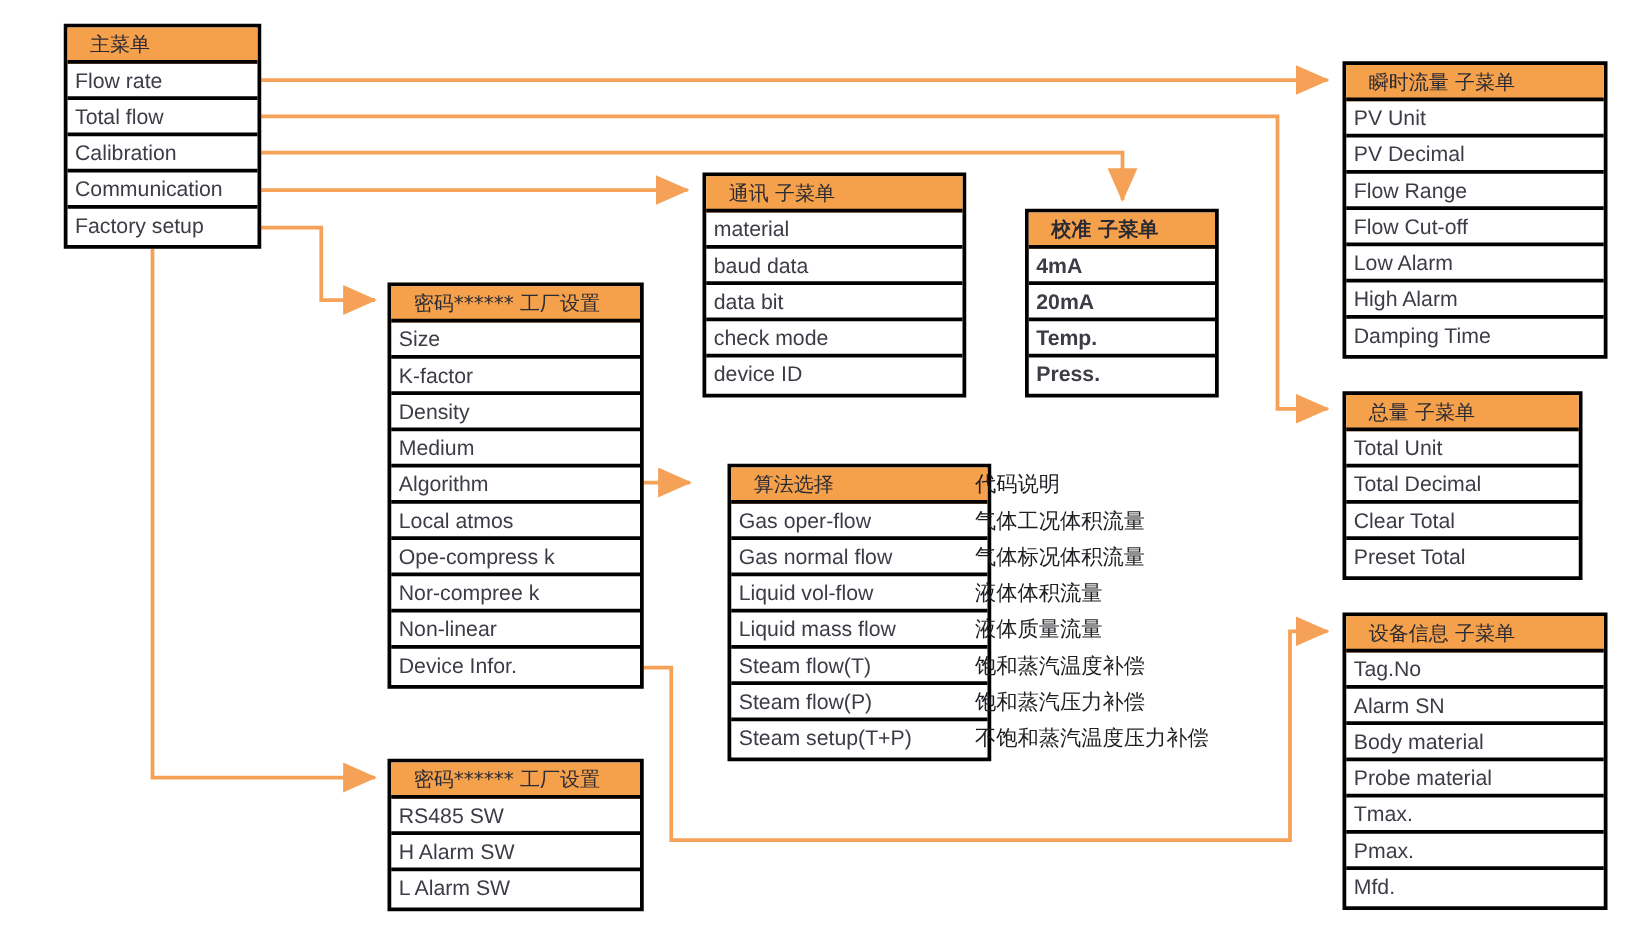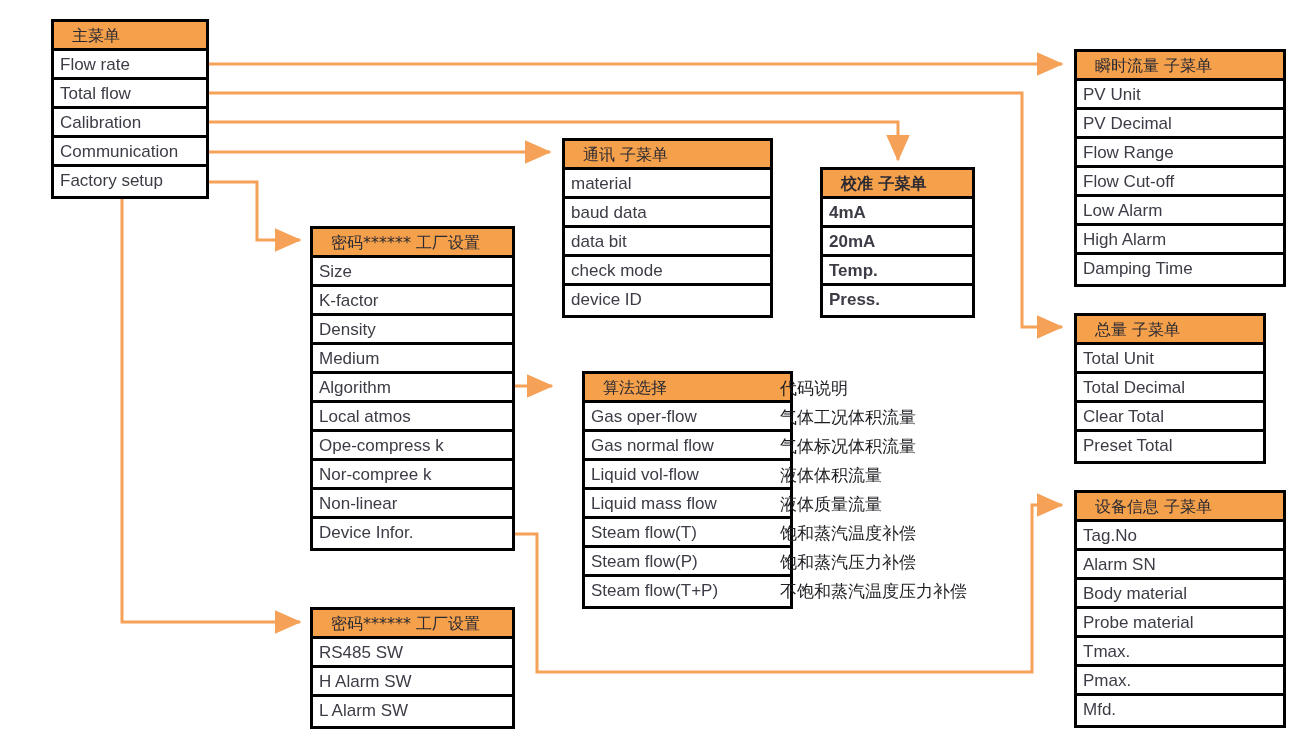--- a/index.html
+++ b/index.html
@@ -143,21 +143,21 @@
   </div>
 
   <div class="box" style="left:582px; top:371px; width:211px;">
     <div class="row header cn">算法选择</div>
     <div class="row">Gas oper-flow</div>
     <div class="row">Gas normal flow</div>
     <div class="row">Liquid vol-flow</div>
     <div class="row">Liquid mass flow</div>
     <div class="row">Steam flow(T)</div>
     <div class="row">Steam flow(P)</div>
-    <div class="row">Steam flow(T+P)</div>
+    <div class="row">Steam setup(T+P)</div>
   </div>
 
   <div class="notes" style="left:780px; top:374px;">
     <div class="note">代码说明</div>
     <div class="note">气体工况体积流量</div>
     <div class="note">气体标况体积流量</div>
     <div class="note">液体体积流量</div>
     <div class="note">液体质量流量</div>
     <div class="note">饱和蒸汽温度补偿</div>
     <div class="note">饱和蒸汽压力补偿</div>

